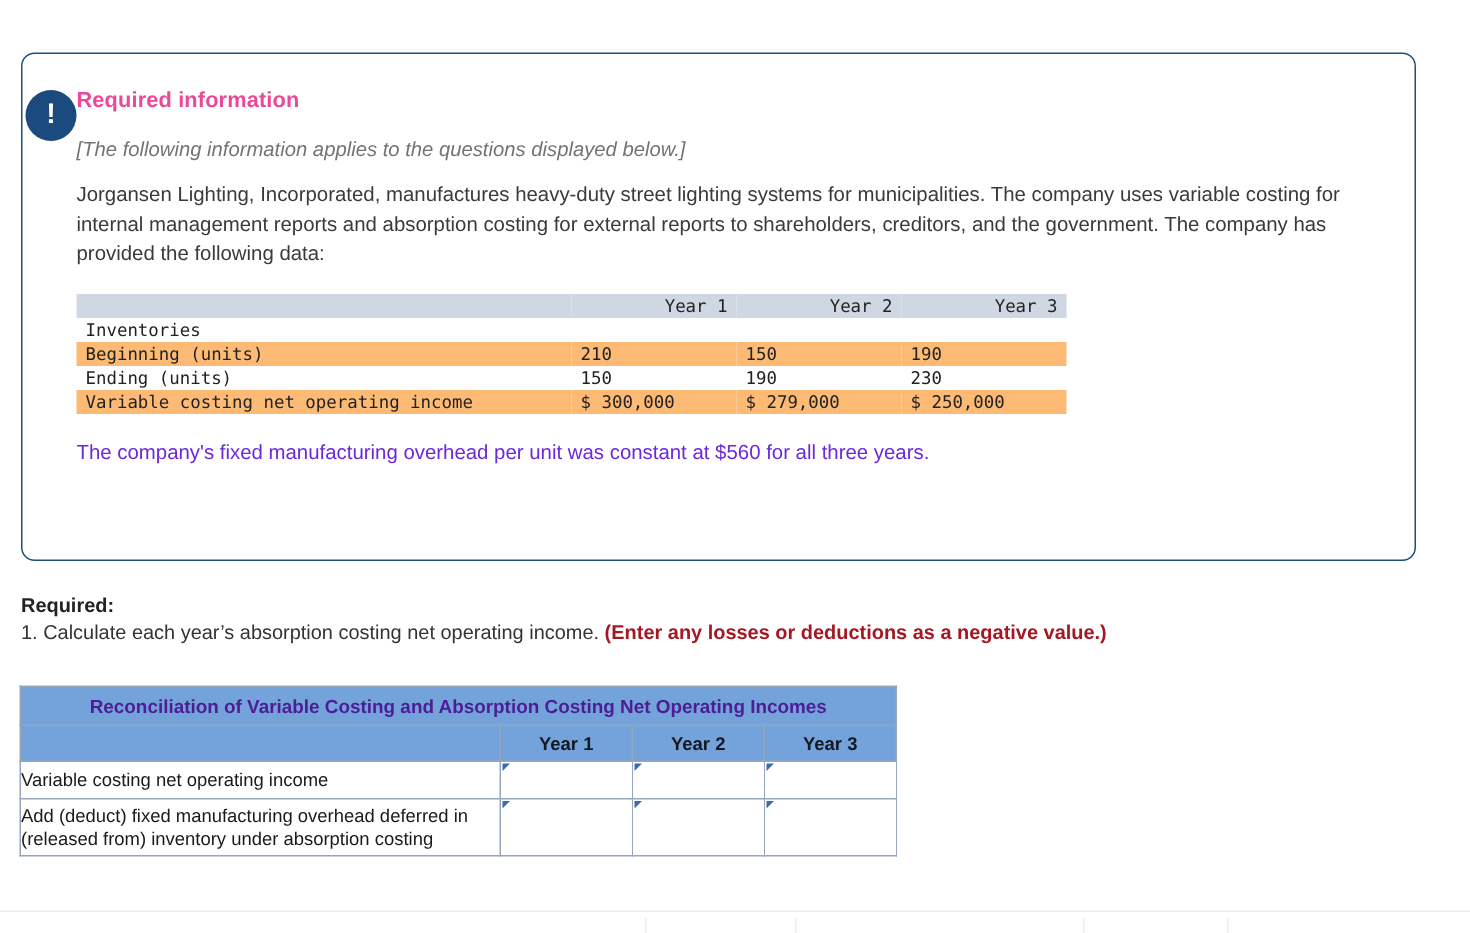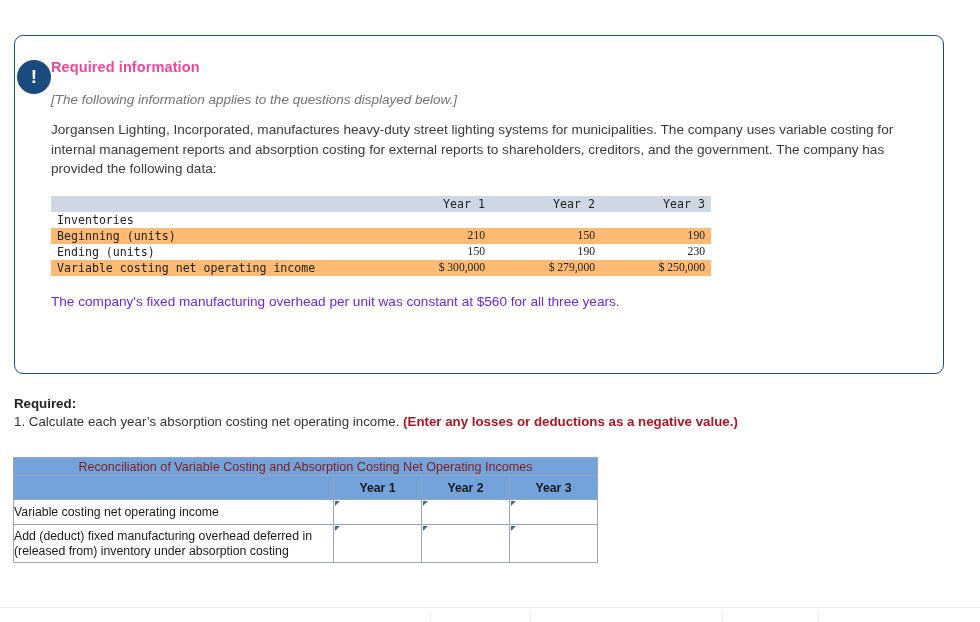--- a/index.html
+++ b/index.html
@@ -77,21 +77,21 @@
   }
   table.data-table th, table.data-table td {
     padding: 1px 6px;
     height: 16px;
     white-space: nowrap;
   }
   table.data-table thead th { background: #cfd7e3; font-weight: normal; text-align: right; }
   table.data-table thead th.lbl { text-align: left; }
   table.data-table tbody tr.odd  td { background: #fdba74; }
   table.data-table tbody tr.even td { background: #ffffff; }
-  table.data-table td.num { text-align: right; font-family: Liberation Serif, serif; }
+  table.data-table td.num { text-align: left; }
   td.lbl-1 { padding-left: 14px; }
   td.lbl-2 { padding-left: 26px; }
 
   
   .required-block {
     position: absolute;
     left: 14px; top: 396px;
     width: 940px;
   }
   .required-title {
@@ -113,24 +113,24 @@
     color: #1a1a1a;
   }
   table.answer-table td, table.answer-table th {
     border: 1px solid #95a6bd;
     padding: 0;
     vertical-align: middle;
   }
   .tbl-title {
     background: #74a3db;
     text-align: center;
-    font-weight: normal;
+    font-weight: bold;
     font-size: 12.6px;
-    height: 18px;
-    color: #7f1d1d;
+    height: 26px;
+    color: #4c1d95;
   }
   .col-head {
     background: #74a3db;
     text-align: center;
     font-weight: bold;
     height: 24px;
     color: #15191f;
   }
   .col-blank { background: #74a3db; }
   .row-label {

